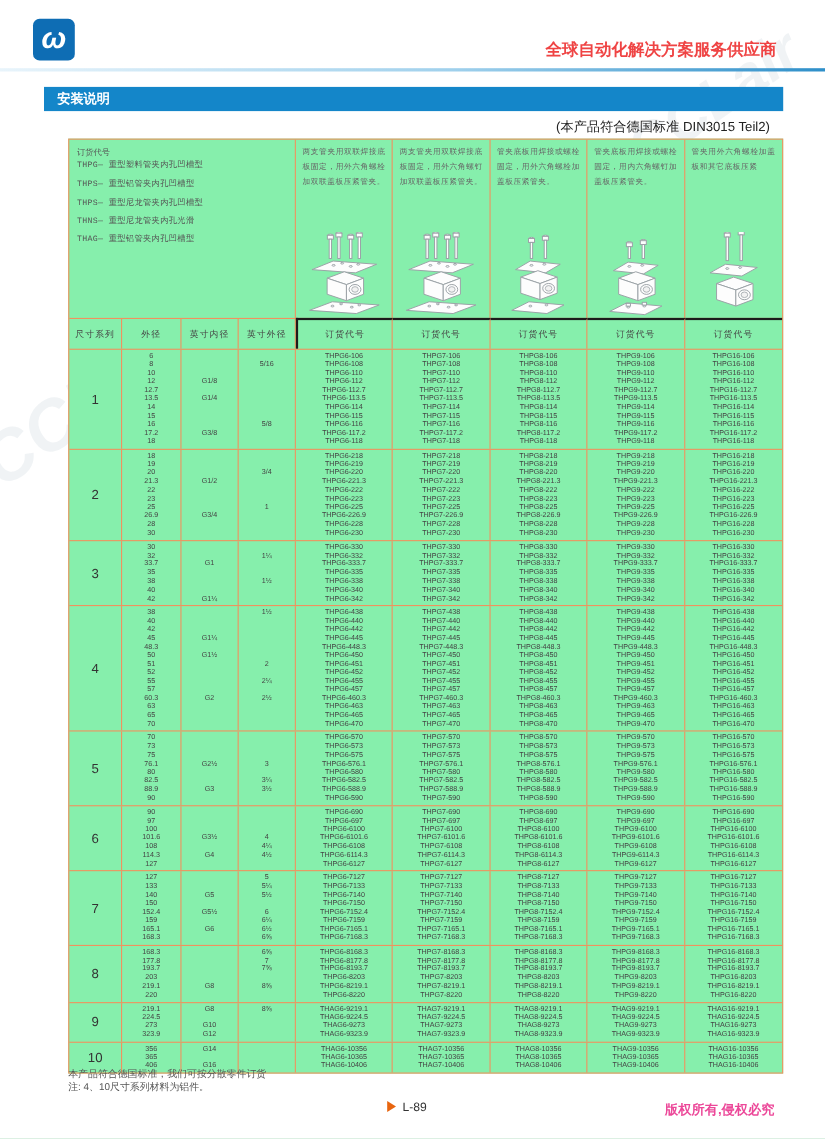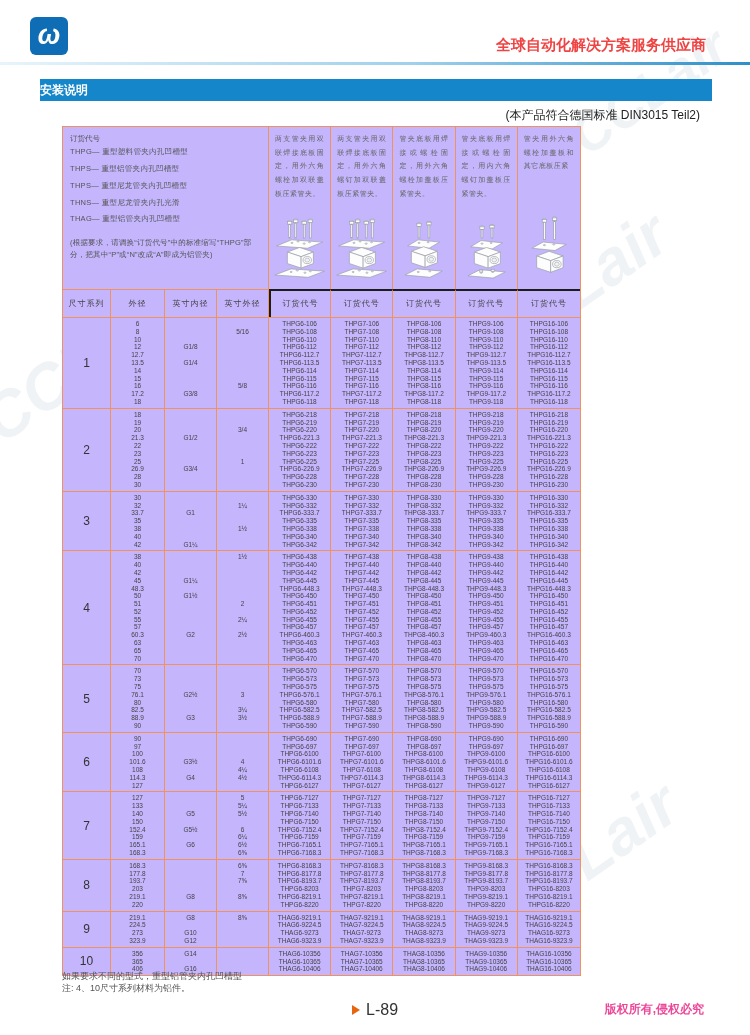--- a/index.html
+++ b/index.html
@@ -15,32 +15,32 @@
             align-items:center;justify-content:center;}
   .logo-box span{color:#fff;font-size:27px;font-style:italic;font-weight:bold;line-height:1;
                  transform:translateY(-1px);}
   .logo-word{font-size:28px;font-weight:bold;color:#0e6db4;letter-spacing:0.5px;margin-left:5px;}
   .logo-reg{font-size:10px;color:#0e6db4;vertical-align:top;position:relative;top:-9px;left:2px;}
   .slogan{position:absolute;right:44px;top:36px;color:#ef4444;font-weight:bold;font-size:15px;}
   .hdr-line{position:absolute;left:0;top:62px;width:100%;height:3px;
             background:linear-gradient(to right,#e8f4fb 0%,#9fd0ec 55%,#2e8fc9 100%);}
   
   .sec-bar{position:absolute;left:40px;top:79px;width:672px;height:22px;background:#1486c9;z-index:2;}
-  .sec-bar span{color:#fff;font-size:12px;font-weight:bold;line-height:22px;}
+  .sec-bar span{color:#fff;font-size:12px;font-weight:bold;line-height:22px;padding-left:12px;}
   .din-note{position:absolute;right:50px;top:107px;font-size:12px;color:#222;z-index:2;}
   
   :root{--bd:#f0925e;}
-  .tbl{position:absolute;left:62px;top:126px;width:519px;border:1.5px solid var(--bd);
-       background:#c4b5fd;z-index:1;box-sizing:border-box;}
+  .tbl{position:absolute;left:62px;top:126px;width:650px;border:1.5px solid var(--bd);
+       background:#86efac;z-index:1;box-sizing:border-box;}
   .band{display:grid;grid-template-columns:206px repeat(5,1fr);height:162px;}
   .band>div{border-right:1px solid var(--bd);box-sizing:border-box;overflow:hidden;}
   .band>div:last-child{border-right:none;}
   .legend{padding:6px 7px;font-size:7.5px;color:#555;line-height:1.5;}
   .legend .lt{margin-bottom:2px;}
-  .legend .li{margin-bottom:5.5px;letter-spacing:0.3px;}
+  .legend .li{margin-bottom:5.5px;letter-spacing:0.3px;font-family:Liberation Mono, monospace;}
   .legend .ln2{margin-top:12px;letter-spacing:0.2px;line-height:1.6;}
   .mount{display:flex;flex-direction:column;}
   .mdesc{padding:5px 6px 0 6px;font-size:7px;line-height:1.95;color:#666;
          text-align:justify;letter-spacing:0.5px;}
   .mimg{flex:1;display:flex;align-items:flex-end;justify-content:center;padding-bottom:2px;}
   .row9{display:grid;grid-template-columns:48px 54px 52px 52px repeat(5,1fr);}
   .hrow{height:27px;border-top:1px solid var(--bd);border-bottom:1px solid var(--bd);}
   .hcell{display:flex;align-items:center;justify-content:center;font-size:8px;color:#444;
          border-right:1px solid var(--bd);box-sizing:border-box;letter-spacing:1px;}
   .hcell:last-child{border-right:none;}
@@ -48,22 +48,22 @@
   .hcell.blkL{border-left:2px solid #1c1c1c;}
   .srow{border-bottom:1px solid var(--bd);}
   .srow:last-child{border-bottom:none;}
   .cell{border-right:1px solid var(--bd);box-sizing:border-box;text-align:center;
         padding:2px 0;font-size:6.5px;color:#444;}
   .cell:last-child{border-right:none;}
   .cell .ln{line-height:7.8px;height:7.8px;white-space:nowrap;}
   .numcell{display:flex;align-items:center;justify-content:center;font-size:12px;color:#333;}
   
   .foot-notes{position:absolute;left:62px;top:970px;font-size:9px;color:#555;line-height:1.35;z-index:2;}
-  .pagemark{position:absolute;left:352px;top:1001px;font-size:16px;color:#333;z-index:2;
-            display:flex;align-items:center;gap:6px;}
+  .pagemark{position:absolute;left:352px;top:1001px;font-size:11px;color:#333;z-index:2;
+            display:flex;gap:6px;}
   .tri{width:0;height:0;border-top:5px solid transparent;border-bottom:5px solid transparent;
        border-left:8px solid #e8650f;display:inline-block;}
   .copyright{position:absolute;right:46px;top:1001px;font-size:12px;font-weight:bold;color:#ec4899;z-index:2;}
 </style>
 </head>
 <body>
 
 <div class="page">
 
   <div class="wm" style="left:-30px;top:330px;font-size:64px;transform:rotate(-35deg);">CCLair</div>
@@ -91,21 +91,20 @@
   <div class="tbl">
 
     <div class="band">
       <div class="legend">
         <div class="lt">订货代号</div>
         <div class="li">THPG— 重型塑料管夹内孔凹槽型</div>
         <div class="li">THPS— 重型铝管夹内孔凹槽型</div>
         <div class="li">THPS— 重型尼龙管夹内孔凹槽型</div>
         <div class="li">THNS— 重型尼龙管夹内孔光滑</div>
         <div class="li">THAG— 重型铝管夹内孔凹槽型</div>
-        <div class="ln2">(根据要求，请调换“订货代号”中的标准缩写“THPG”部分，把其中“P”或“N”改成“A”即成为铝管夹)</div>
       </div>
       <div class="mount">
         <div class="mdesc">两支管夹用双联焊接底板固定，用外六角螺栓加双联盖板压紧管夹。</div>
         <div class="mimg">
             <svg width="84" height="76" viewBox="0 0 80 78" xmlns="http://www.w3.org/2000/svg">
               <ellipse cx="27" cy="3" rx="2.8" ry="1.1" stroke="#9aa0a6" stroke-width="0.9" fill="#fdfdfd"></ellipse>
               <rect x="24.2" y="3" width="5.6" height="3.6" stroke="#9aa0a6" stroke-width="0.9" fill="#fdfdfd"></rect>
               <rect x="25.9" y="6.6" width="2.2" height="18" stroke="#9aa0a6" stroke-width="0.9" fill="#fdfdfd"></rect>
               <ellipse cx="35" cy="1" rx="2.8" ry="1.1" stroke="#9aa0a6" stroke-width="0.9" fill="#fdfdfd"></ellipse>
               <rect x="32.2" y="1" width="5.6" height="3.6" stroke="#9aa0a6" stroke-width="0.9" fill="#fdfdfd"></rect>
@@ -1065,21 +1064,21 @@
           <div class="cell">
             <div class="ln">THAG16-10356</div>
             <div class="ln">THAG16-10365</div>
             <div class="ln">THAG16-10406</div>
           </div>
         </div>
       </div>
   </div>
 
   <div class="foot-notes">
-    <div>如果要求不同的型式，重型铝管夹内孔凹槽型</div>
+    <div>本产品符合德国标准，我们可按分散零件订货</div>
     <div>注: 4、10尺寸系列材料为铝件。</div>
   </div>
 
   <div class="pagemark">
     <span class="tri"></span>
     <span>L-89</span>
   </div>
   <div class="copyright">版权所有,侵权必究</div>
 
 </div>

